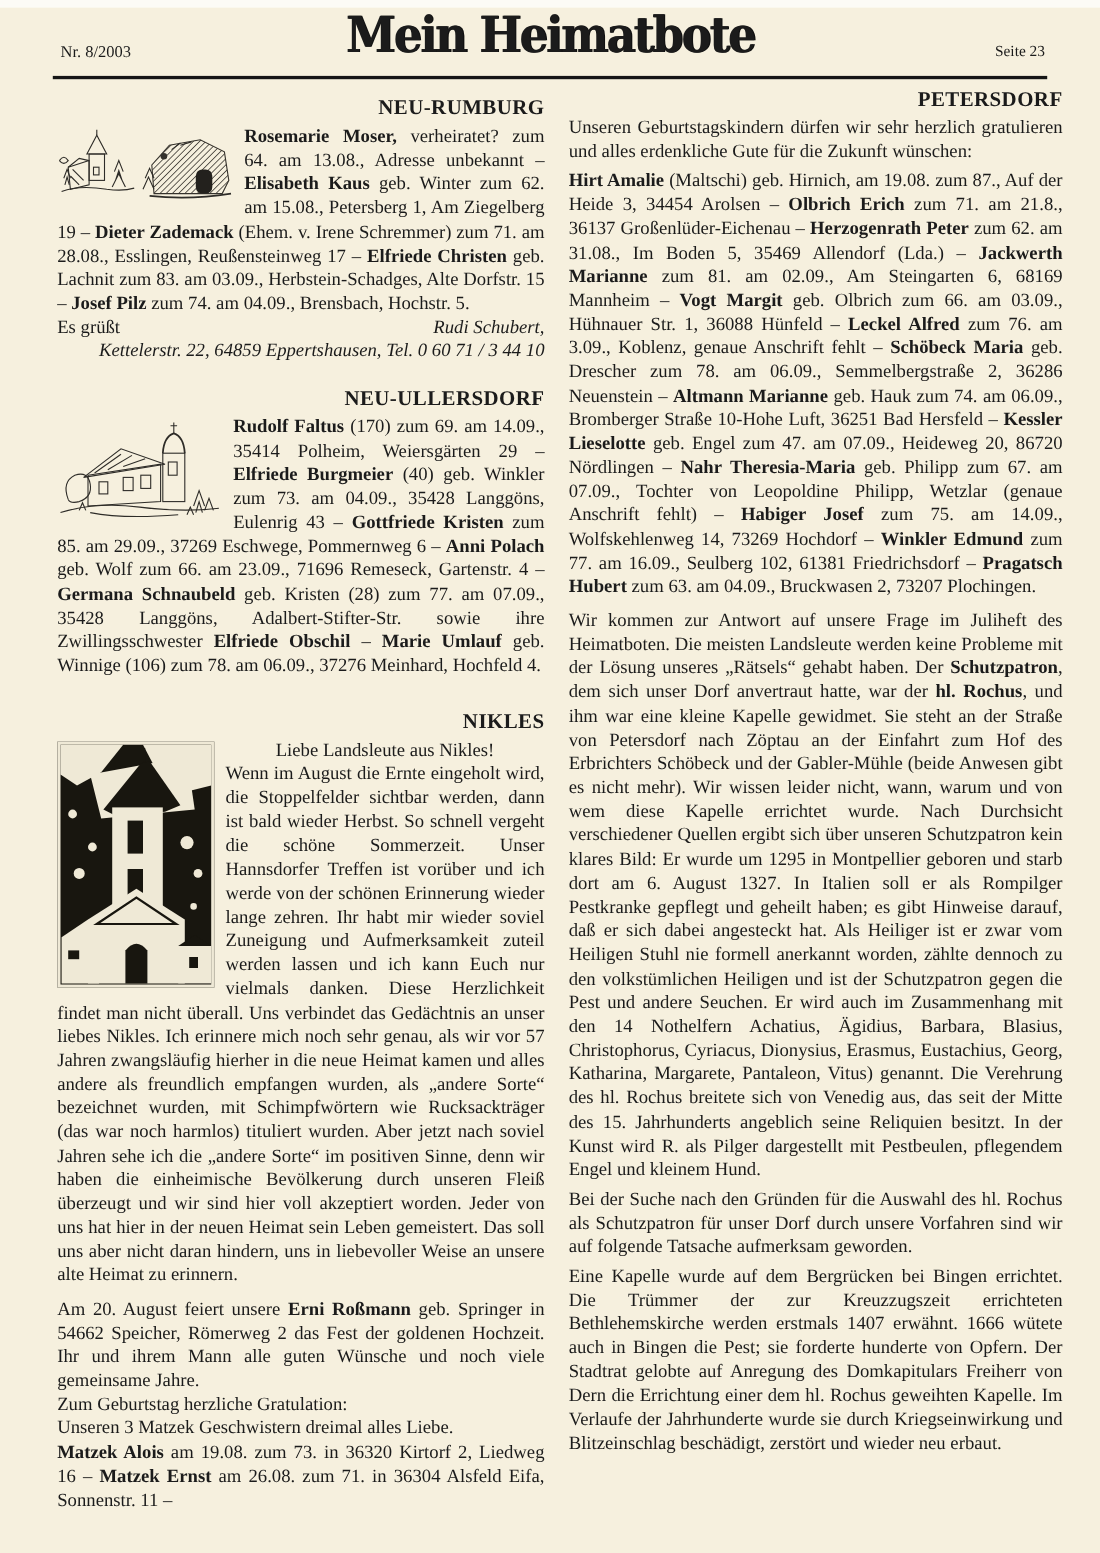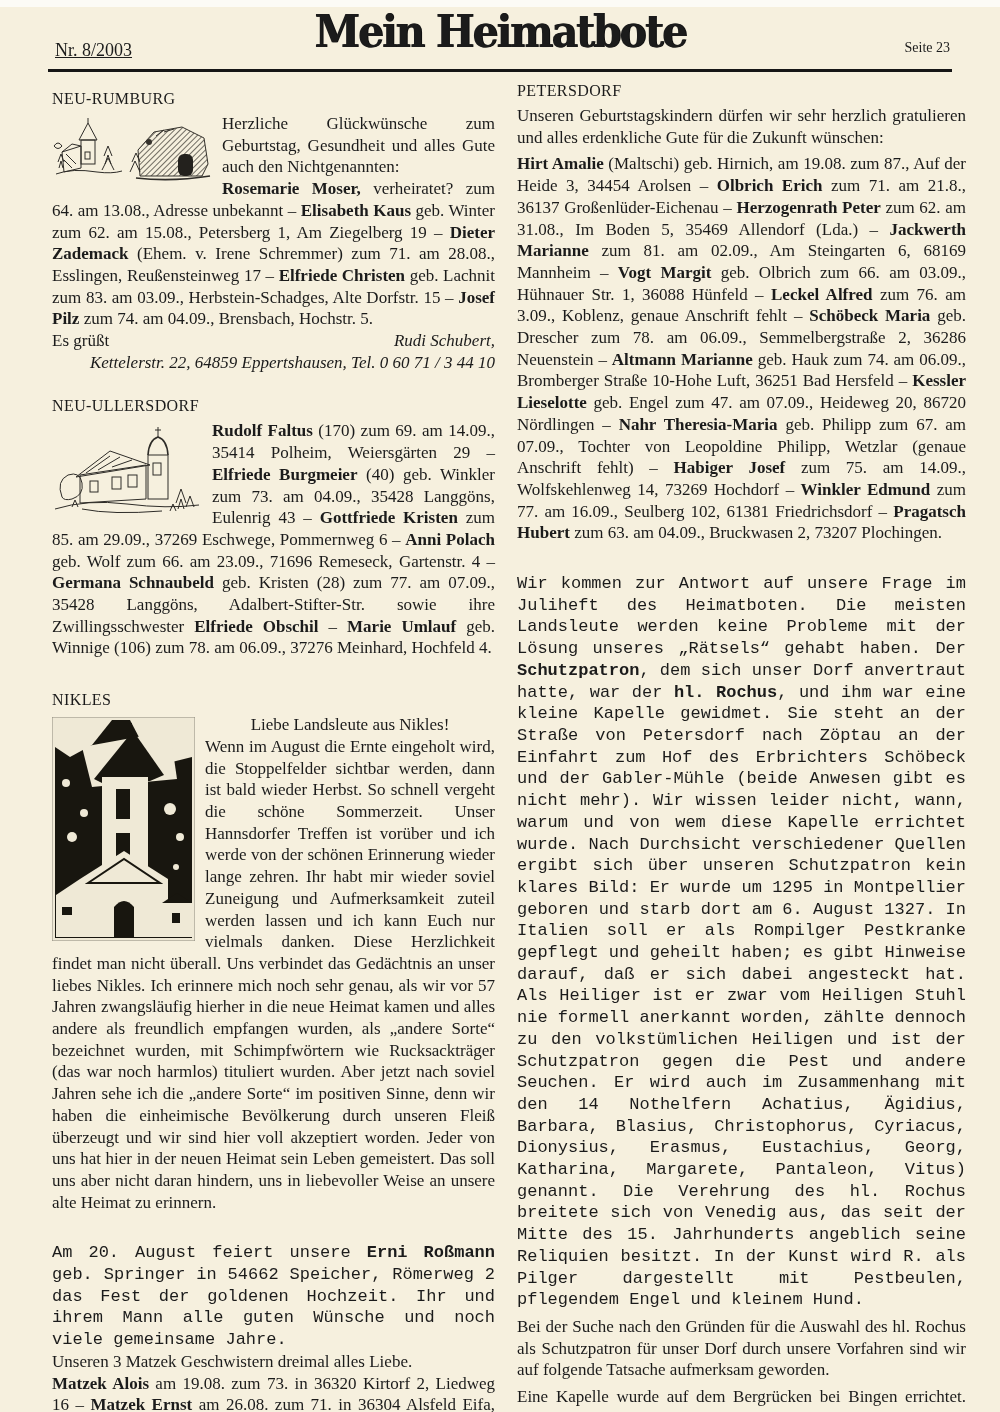--- a/index.html
+++ b/index.html
@@ -5,38 +5,38 @@
   html,body{margin:0;padding:0;}
   body{
     width:1000px;height:1412px;position:relative;
     background:#f6f0de;
     color:#1b1b1b;
     font-family:"Liberation Serif", serif;
     overflow:hidden;
   }
   .top-white{position:absolute;top:0;left:0;right:0;height:7px;background:#fcfbf6;}
   
-  .issue-label{position:absolute;left:55px;top:40px;font-size:18px;text-decoration:underline;}
+  .issue-label{position:absolute;left:55px;top:40px;font-size:15px;}
   .page-label{position:absolute;right:50px;top:40px;font-size:14px;}
   .masthead{
     position:absolute;left:0;right:0;top:8px;text-align:center;
     font-family:"DejaVu Serif", serif;font-weight:bold;font-size:41px;
     letter-spacing:-2px;transform:scaleY(1.1);
     text-shadow:1px 0 0 #111;
   }
   .head-rule{position:absolute;left:48px;right:48px;top:69px;height:3px;background:#161616;}
   
   .col{position:absolute;font-size:17px;line-height:21.7px;text-align:justify;}
   .col-left{left:52px;top:88px;width:443px;}
   .col-right{left:517px;top:80px;width:449px;}
-  h2.sec{margin:0 0 3px 0;font-size:16px;line-height:22px;text-align:left;
-         letter-spacing:.4px;font-weight:normal;}
+  h2.sec{margin:0 0 3px 0;font-size:19px;line-height:22px;text-align:right;
+         letter-spacing:.4px;font-weight:bold;}
   p{margin:0;}
   .gap-s{margin-top:5px;}
-  .gap-m{margin-top:29px;font-family:Liberation Mono, monospace;}
+  .gap-m{margin-top:9px;}
   .b{font-weight:bold;}
   .i{font-style:italic;}
   .art{float:left;margin:3px 10px 3px 0;}
   .art svg{display:block;}
   .sigrow{display:flex;justify-content:space-between;align-items:baseline;}
   .sig-addr{text-align:right;}
   .sec-block{clear:none;}
   #sec-ullersdorf{margin-top:22px;}
   #sec-nikles{margin-top:30px;}
   .clear{clear:both;}
@@ -84,21 +84,20 @@
           </pattern>
         </defs>
         <polygon points="86,34 102,16 130,11 152,22 156,48 150,60 88,60" fill="url(#hatch)" stroke="#35322c" stroke-width="1"></polygon>
         <rect class="ink" x="126" y="38" width="15" height="22" rx="6"></rect>
         <path class="sk2" d="M84,62 Q120,66 158,60"></path>
         <path class="sk" d="M80,46 l4,-9 l4,9 M78,56 l5,-11 l5,11"></path>
         <circle cx="97" cy="26" r="3" fill="#35322c"></circle>
         <path class="sk" d="M104,20 l8,-6 M112,16 l10,-3"></path>
       </svg>
     </div>
-    <p><span>Herzliche Glückwünsche zum Geburtstag, Gesundheit und alles Gute auch den Nichtgenannten:</span></p>
     <p><span class="b">Rosemarie Moser,</span><span> verheiratet? zum 64. am 13.08., Adresse unbekannt – </span><span class="b">Elisabeth Kaus</span><span> geb. Winter zum 62. am 15.08., Petersberg 1, Am Ziegelberg 19 – </span><span class="b">Dieter Zademack</span><span> (Ehem. v. Irene Schremmer) zum 71. am 28.08., Esslingen, Reußensteinweg 17 – </span><span class="b">Elfriede Christen</span><span> geb. Lachnit zum 83. am 03.09., Herbstein-Schadges, Alte Dorfstr. 15 – </span><span class="b">Josef Pilz</span><span> zum 74. am 04.09., Brensbach, Hochstr. 5.</span></p>
     <div class="clear"></div>
     <div class="sigrow">
       <span>Es grüßt</span>
       <span class="i">Rudi Schubert,</span>
     </div>
     <div class="sig-addr i">Kettelerstr. 22, 64859 Eppertshausen, Tel. 0 60 71 / 3 44 10</div>
   </div>
 
   <div class="sec-block" id="sec-ullersdorf">
@@ -156,20 +155,21 @@
         <circle cx="14" cy="66" r="4" fill="#efe9d6"></circle>
         <circle cx="124" cy="150" r="3" fill="#efe9d6"></circle>
         <rect x="10" y="190" width="10" height="8" fill="#18160f"></rect>
         <rect x="120" y="196" width="8" height="10" fill="#18160f"></rect>
       </svg>
     </div>
     <p style="text-align:center;"><span>Liebe Landsleute aus Nikles!</span></p>
     <p><span>Wenn im August die Ernte eingeholt wird, die Stoppelfelder sichtbar werden, dann ist bald wieder Herbst. So schnell vergeht die schöne Sommerzeit. Unser Hannsdorfer Treffen ist vorüber und ich werde von der schönen Erinnerung wieder lange zehren. Ihr habt mir wieder soviel Zuneigung und Aufmerksamkeit zuteil werden lassen und ich kann Euch nur vielmals danken. Diese Herzlichkeit findet man nicht überall. Uns verbindet das Gedächtnis an unser liebes Nikles. Ich erinnere mich noch sehr genau, als wir vor 57 Jahren zwangsläufig hierher in die neue Heimat kamen und alles andere als freundlich empfangen wurden, als „andere Sorte“ bezeichnet wurden, mit Schimpfwörtern wie Rucksackträger (das war noch harmlos) tituliert wurden. Aber jetzt nach soviel Jahren sehe ich die „andere Sorte“ im positiven Sinne, denn wir haben die einheimische Bevölkerung durch unseren Fleiß überzeugt und wir sind hier voll akzeptiert worden. Jeder von uns hat hier in der neuen Heimat sein Leben gemeistert. Das soll uns aber nicht daran hindern, uns in liebevoller Weise an unsere alte Heimat zu erinnern.</span></p>
     <div class="clear"></div>
     <p class="gap-m"><span>Am 20. August feiert unsere </span><span class="b">Erni Roßmann</span><span> geb. Springer in 54662 Speicher, Römerweg 2 das Fest der goldenen Hochzeit. Ihr und ihrem Mann alle guten Wünsche und noch viele gemeinsame Jahre.</span></p>
+    <p style="text-align:left;">Zum Geburtstag herzliche Gratulation:</p>
     <p style="text-align:left;">Unseren 3 Matzek Geschwistern dreimal alles Liebe.</p>
     <p><span class="b">Matzek Alois</span><span> am 19.08. zum 73. in 36320 Kirtorf 2, Liedweg 16 – </span><span class="b">Matzek Ernst</span><span> am 26.08. zum 71. in 36304 Alsfeld Eifa, Sonnenstr. 11 – </span></p>
 
   </div>
 
 </div>
 
 <div class="col col-right">
 
   <div class="sec-block" id="sec-petersdorf">

